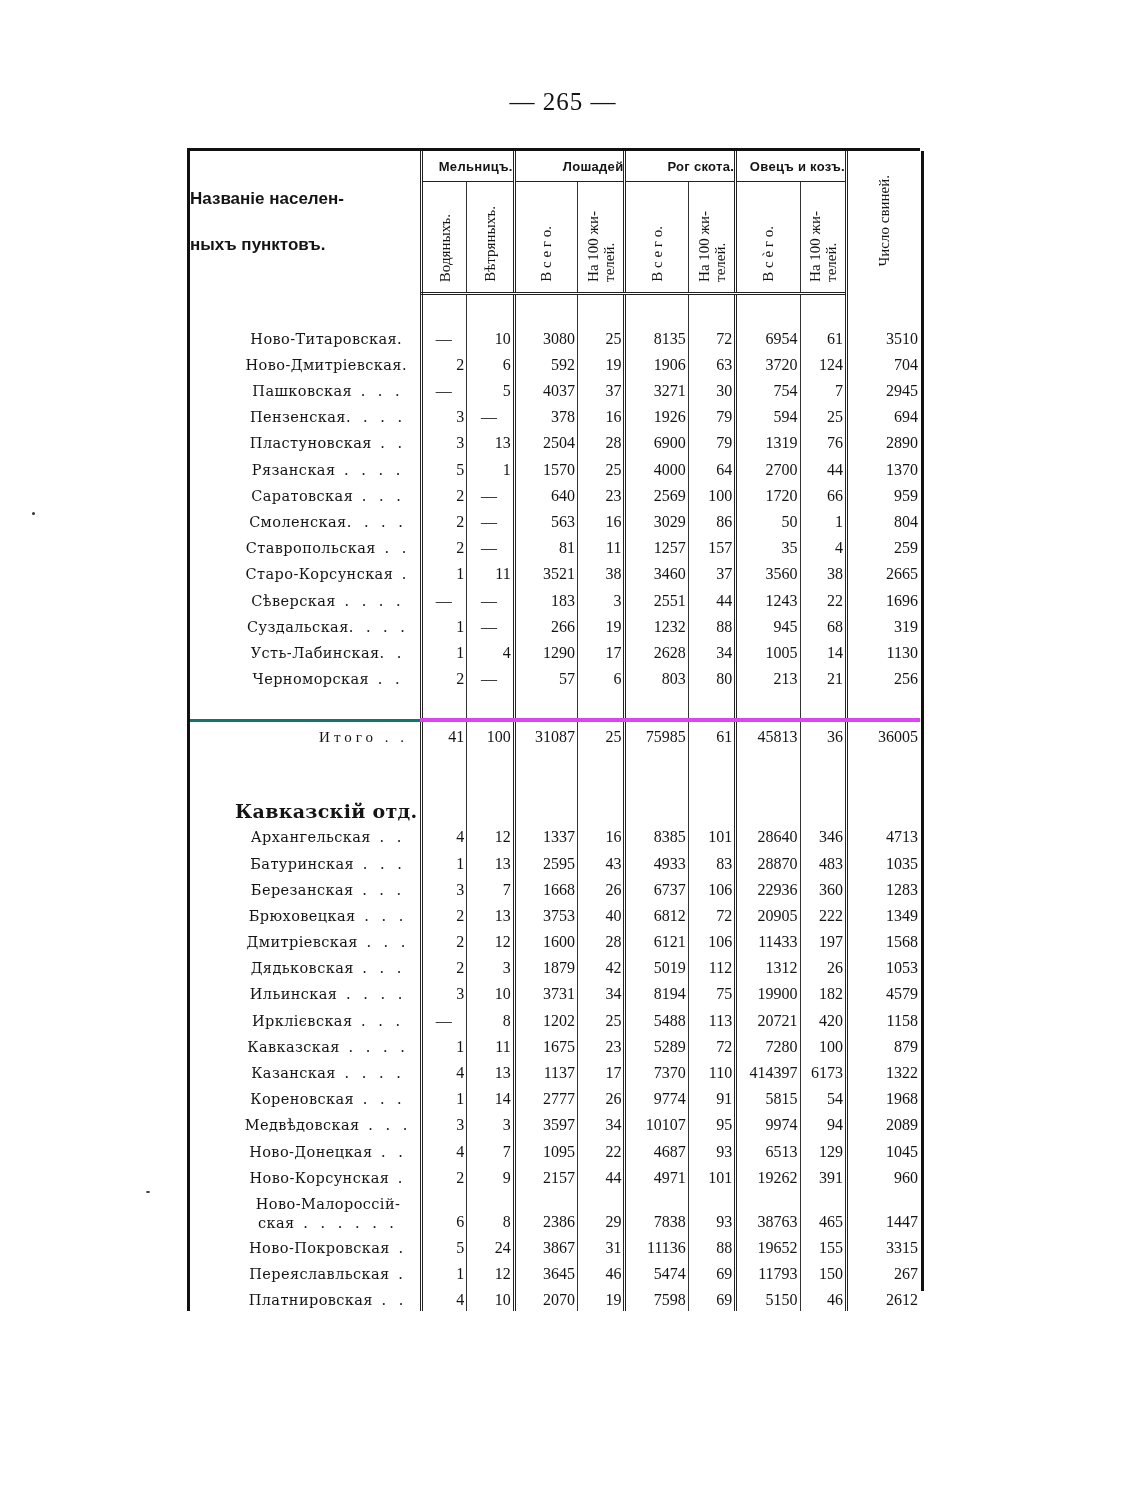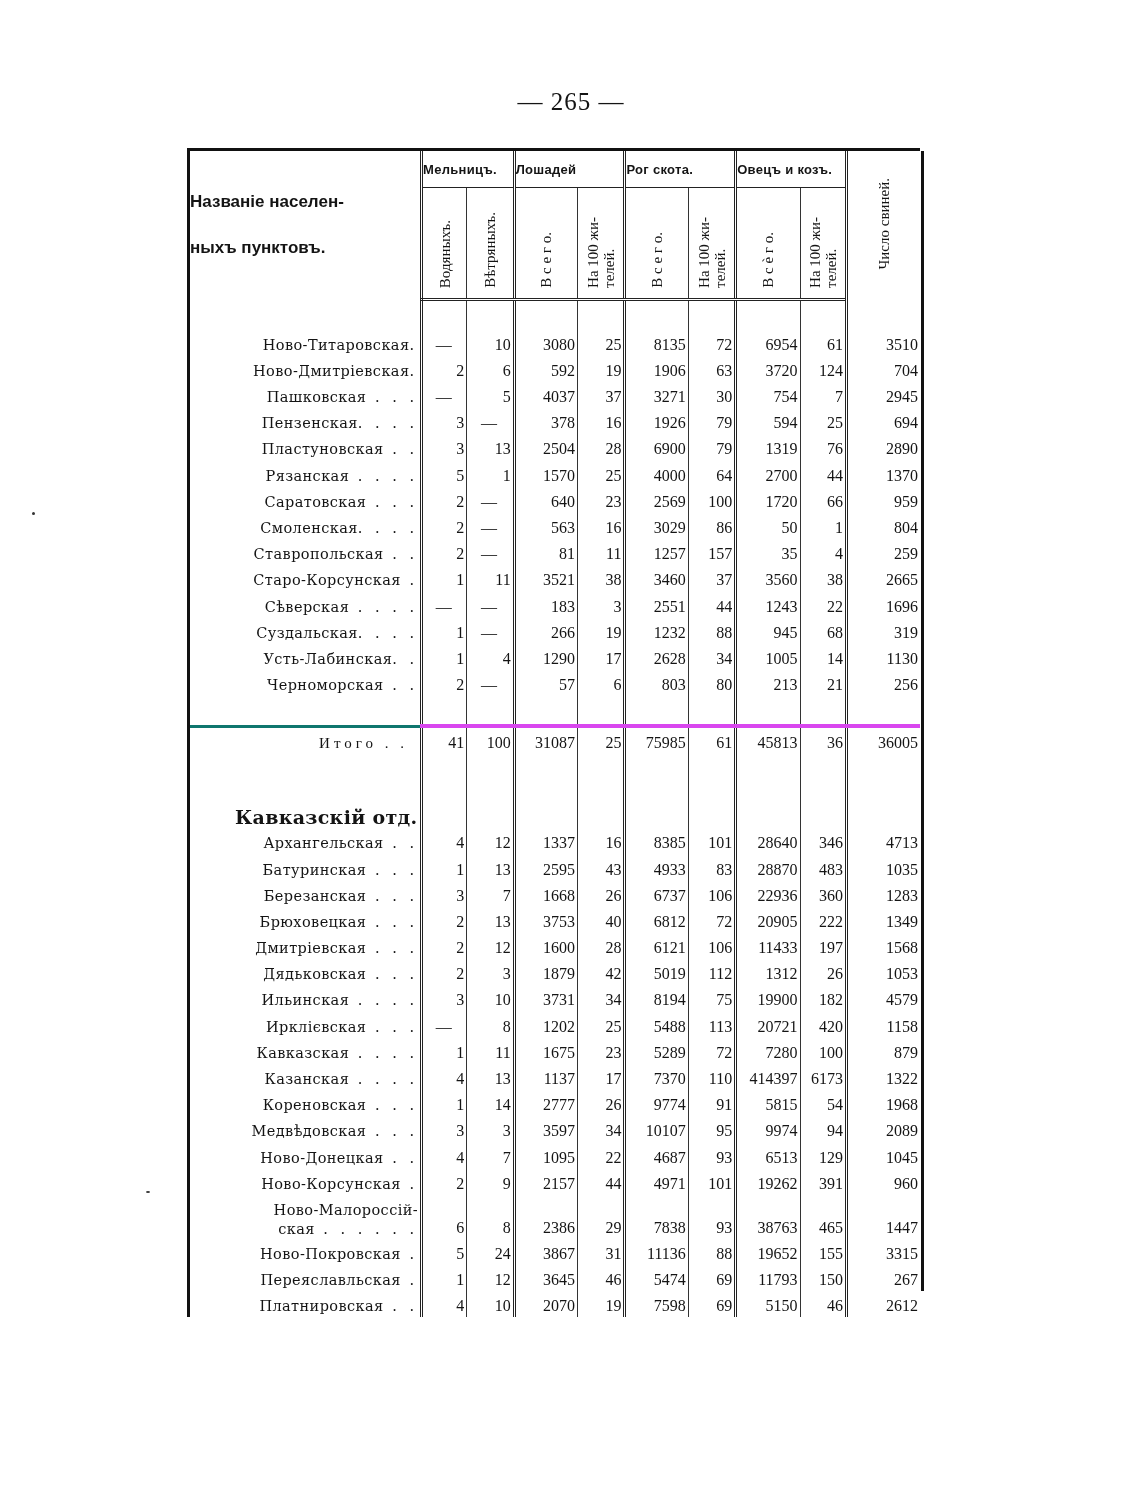--- a/index.html
+++ b/index.html
@@ -2,21 +2,21 @@
 <html><head>
   <meta charset="utf-8">
   <style>
     html, body { margin: 0; padding: 0; background: #ffffff; }
     body {
       width: 1140px; height: 1510px; position: relative; overflow: hidden;
       color: #141414;
       font-family: "DejaVu Serif", "Liberation Serif", serif;
     }
     .page-number {
-      position: absolute; top: 88px; left: 16px; width: 1110px; text-align: center;
+      position: absolute; top: 88px; left: 8px; width: 1110px; text-align: center;
       font-family: "Liberation Serif", serif; font-size: 25px; letter-spacing: 1px;
     }
     .margin-dot { position: absolute; width: 3px; height: 3px; background: #333; border-radius: 50%; }
 
     .tbl-wrap {
       position: absolute; left: 187px; top: 148px; width: 730px;
       border-left: 3px solid #111;
       border-top: 3px solid #111;
     }
     .tbl-wrap::after {
@@ -33,21 +33,21 @@
     col.c-hor-100 { width: 47px; }
     col.c-cat-tot { width: 63px; }
     col.c-cat-100 { width: 47px; }
     col.c-shp-tot { width: 64px; }
     col.c-shp-100 { width: 46px; }
     col.c-pigs { width: 73px; }
 
     th { font-weight: normal; padding: 0; vertical-align: middle; }
     .grp {
       font-family: "Liberation Sans", sans-serif; font-weight: bold; font-size: 13px;
-      height: 36px; border-bottom: 1px solid #222; text-align: left; letter-spacing: 0.3px;
+      height: 30px; border-bottom: 1px solid #222; text-align: right; letter-spacing: 0.3px;
     }
     .name-head {
       font-family: "Liberation Sans", sans-serif; font-weight: bold; font-size: 17px;
       text-align: left; line-height: 46px; padding-right: 4px; margin-left: 20px;
     }
     .sub {
       height: 104px; vertical-align: bottom; padding-bottom: 6px;
     }
     .vert {
       writing-mode: vertical-rl; transform: rotate(180deg);
@@ -62,21 +62,21 @@
     .bl1 { border-left: 1px solid #333; }
 
     tr.head-end th, tr.head-end td { border-bottom: 3px double #222; }
     tr.spacer td { height: 28px; }
 
     td {
       padding: 0 2px 0 0; font-size: 16px; height: 26.2px; text-align: right; white-space: nowrap;
       vertical-align: bottom; line-height: 22px;
     }
     td.name {
-      text-align: right; padding-left: 48px; font-size: 15.5px; letter-spacing: 0.4px;
+      text-align: center; padding-left: 48px; font-size: 15.5px; letter-spacing: 0.4px;
       font-family: "DejaVu Serif", serif; font-size: 14.5px;
     }
     td.name .dots { letter-spacing: 4px; }
     td.dash { text-align: center; }
     td.total-label { text-align: right; padding-right: 12px; letter-spacing: 4px; font-size: 15px; }
     tr.total td { border-top: 4px solid #d946ef; height: 30px; vertical-align: middle; }
     tr.total td.name-cell { border-top: 3px solid #0f766e; }
     td.section-title {
       text-align: left; padding-left: 45px; font-size: 19px; font-weight: bold;
       font-family: "DejaVu Serif", serif; letter-spacing: 0.3px; height: 30px; margin-left: 25px;

